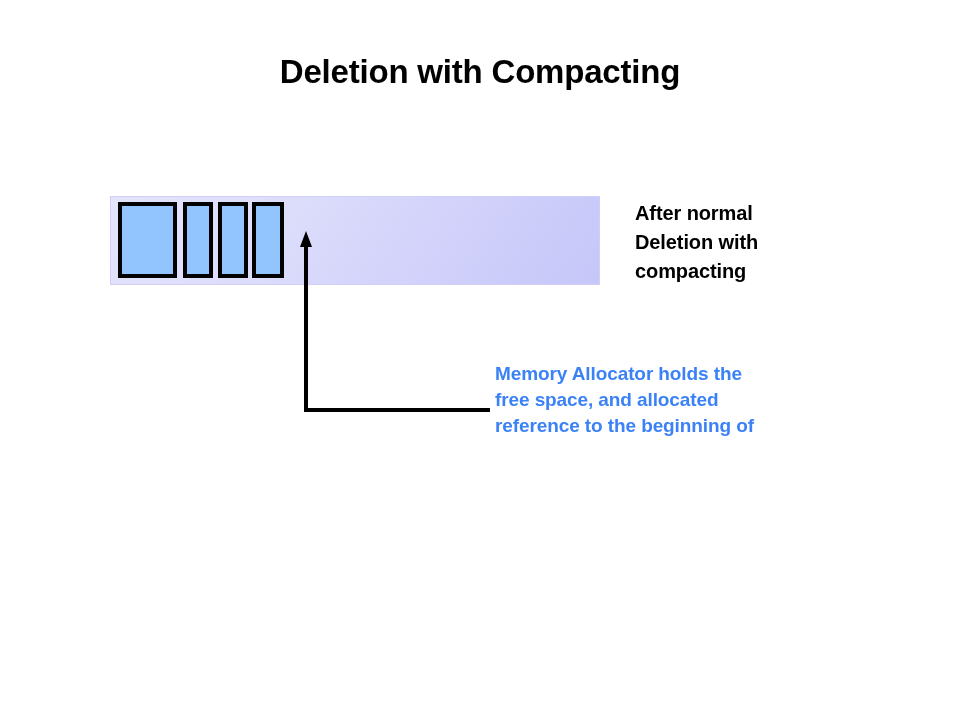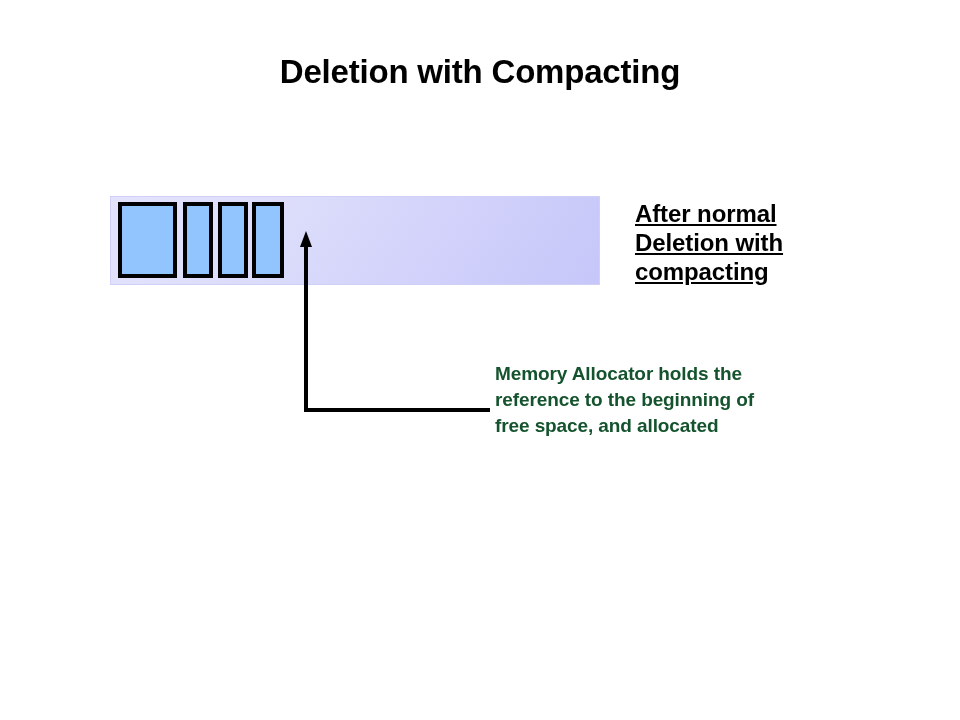--- a/index.html
+++ b/index.html
@@ -73,34 +73,33 @@
     overflow: visible;
   }
 
   
   .side-label {
     position: absolute;
     left: 635px;
     top: 199px;
     width: 300px;
     color: #000000;
-    font-size: 24px;
+    font-size: 20px;
     font-weight: bold;
     line-height: 29px;
     letter-spacing: -0.1px;
-    text-decoration: underline;
   }
 
   
   .caption {
     position: absolute;
     left: 495px;
     top: 361px;
     width: 340px;
-    color: #14532d;
+    color: #3b82f6;
     font-size: 19px;
     font-weight: bold;
     line-height: 26px;
     letter-spacing: -0.1px;
   }
   .caption div, .side-label div { white-space: nowrap; }
 </style>
 </head>
 <body>
 
@@ -127,17 +126,17 @@
   </svg>
 
   <div class="side-label">
     <div>After normal</div>
     <div>Deletion with</div>
     <div>compacting</div>
   </div>
 
   <div class="caption">
     <div>Memory Allocator holds the</div>
+    <div>free space, and allocated</div>
     <div>reference to the beginning of</div>
-    <div>free space, and allocated</div>
   </div>
 
 </div>
 
 </body></html>

